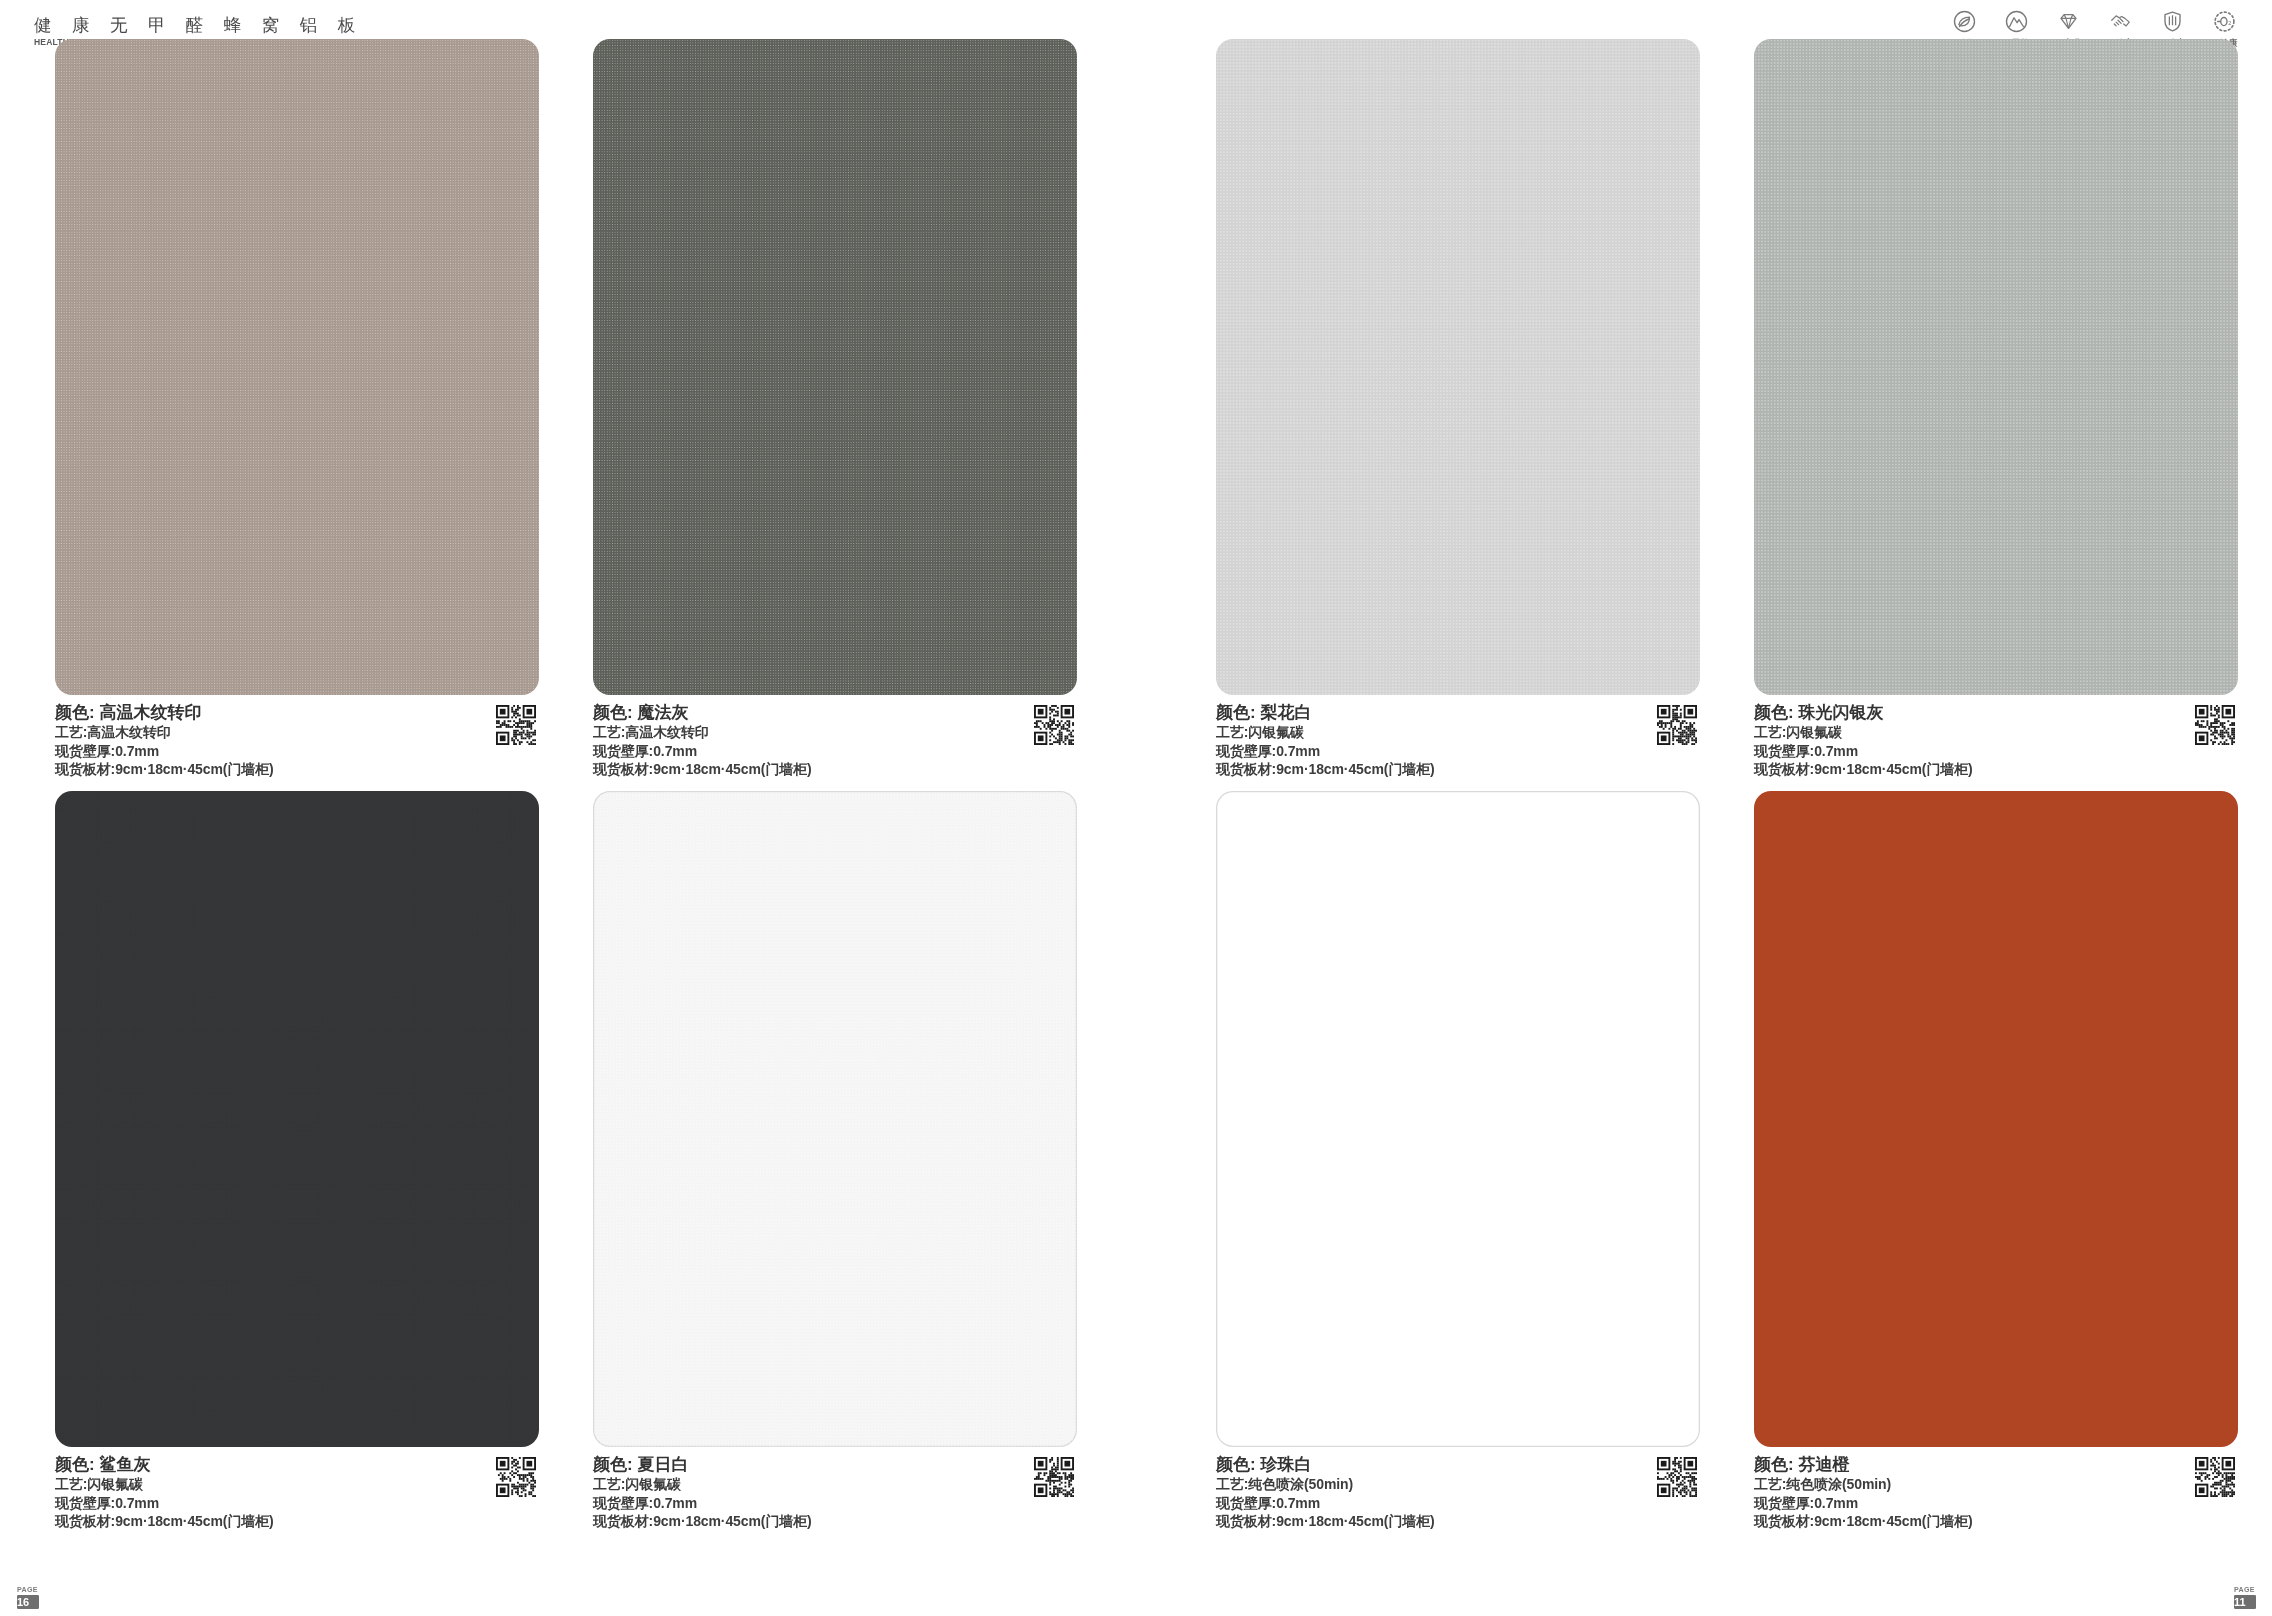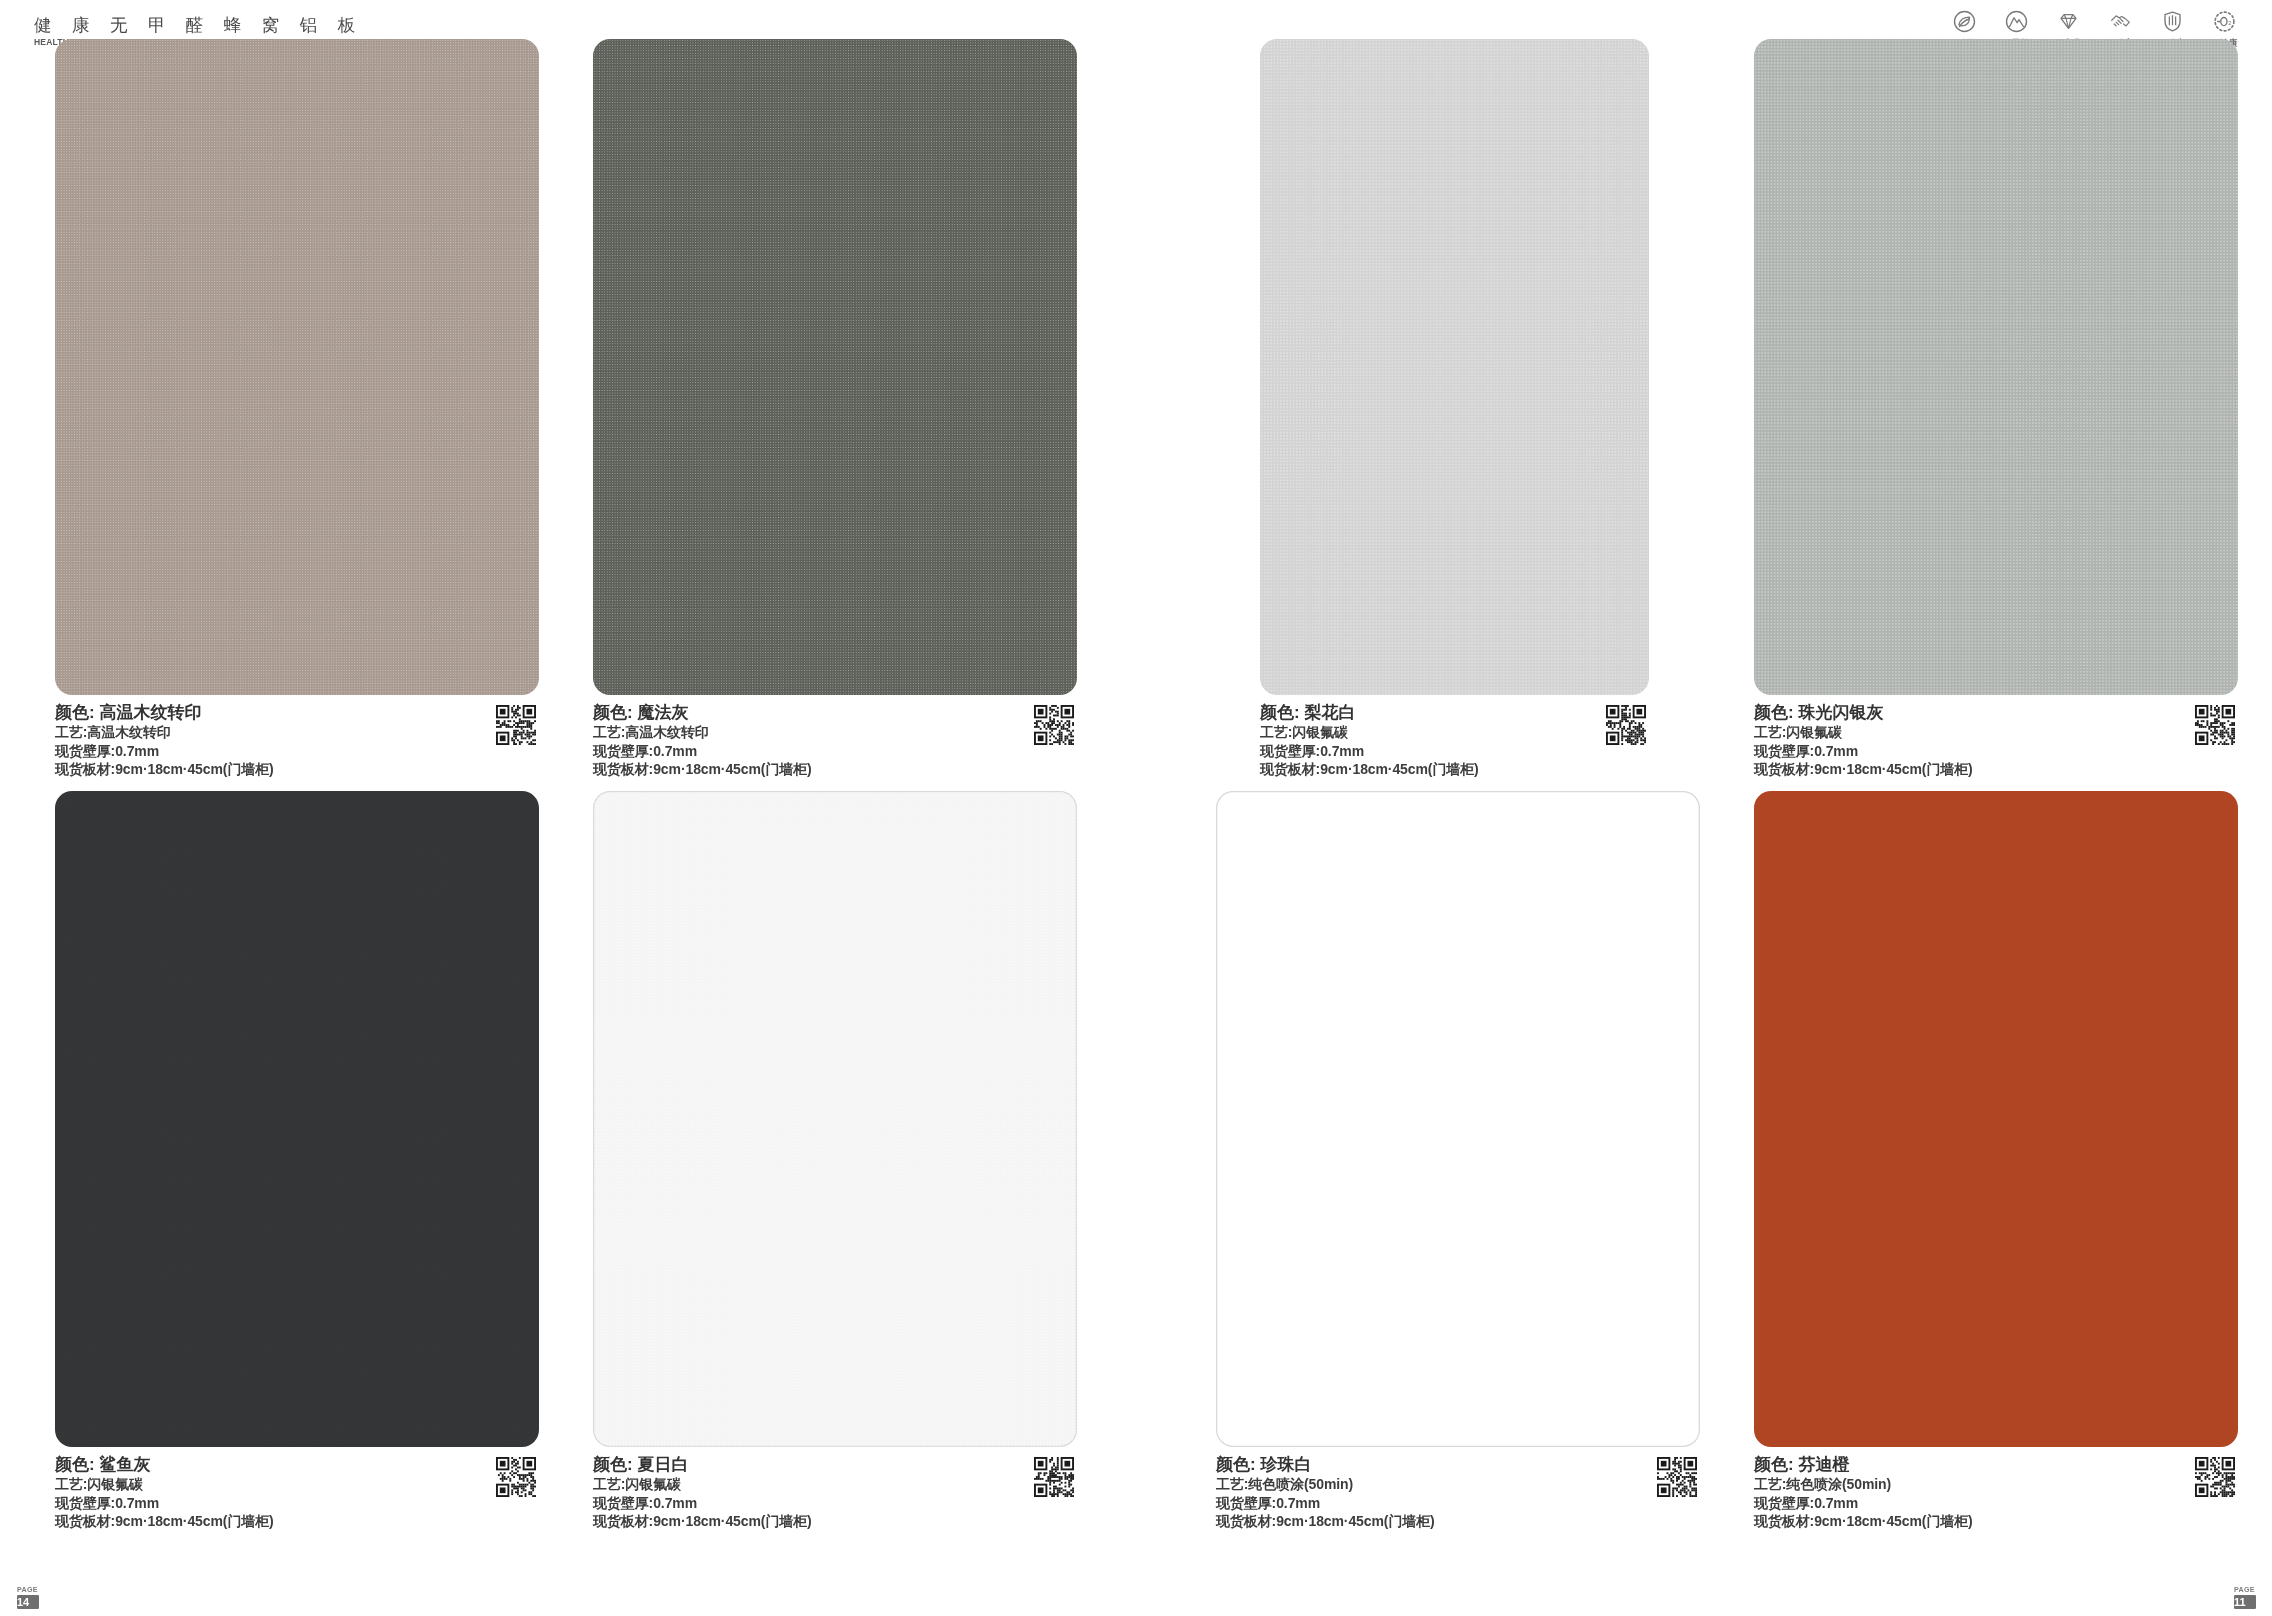--- a/index.html
+++ b/index.html
@@ -557,21 +557,21 @@
               <rect x="41.333333333333336" y="0" width="20.666666666666668" height="20.666666666666668" fill="#1a1a1a"></rect>
               <rect x="44.28571428571429" y="2.9523809523809526" width="14.761904761904763" height="14.761904761904763" fill="#fff"></rect>
               <rect x="47.23809523809524" y="5.904761904761905" width="8.857142857142858" height="8.857142857142858" fill="#1a1a1a"></rect>
               <rect x="0" y="41.333333333333336" width="20.666666666666668" height="20.666666666666668" fill="#1a1a1a"></rect>
               <rect x="2.9523809523809526" y="44.28571428571429" width="14.761904761904763" height="14.761904761904763" fill="#fff"></rect>
               <rect x="5.904761904761905" y="47.23809523809524" width="8.857142857142858" height="8.857142857142858" fill="#1a1a1a"></rect>
             </svg>
           </div>
         </div>
       </div>
-      <div class="cell" style="left: 1216px; top: -38px; width: 389px; margin-left: 44px;">
+      <div class="cell" style="left: 1216px; top: -38px; width: 484px;">
         <div class="swatch tex-sparkle" style="height: 656px; background: rgb(211, 211, 212);"></div>
         <div class="caption">
           <div class="cap-text">
             <div class="cap-title">颜色: 梨花白</div>
             <div class="cap-line">工艺:闪银氟碳</div>
             <div class="cap-line">现货壁厚:0.7mm</div>
             <div class="cap-line">现货板材:9cm·18cm·45cm(门墙柜)</div>
           </div>
           <div class="qr">
             <svg viewBox="0 0 62 62" width="40" height="40">
@@ -1478,21 +1478,21 @@
               <rect x="2.9523809523809526" y="44.28571428571429" width="14.761904761904763" height="14.761904761904763" fill="#fff"></rect>
               <rect x="5.904761904761905" y="47.23809523809524" width="8.857142857142858" height="8.857142857142858" fill="#1a1a1a"></rect>
             </svg>
           </div>
         </div>
       </div>
     </div>
 
   <div class="pagemark" id="page-left">
     <span class="pm-word">PAGE</span>
-    <span class="pm-num">14</span>
+    <span class="pm-num">16</span>
   </div>
   <div class="pagemark" id="page-right">
     <span class="pm-word">PAGE</span>
     <span class="pm-num">11</span>
   </div>
 
 </div>
 
 
 </body></html>

